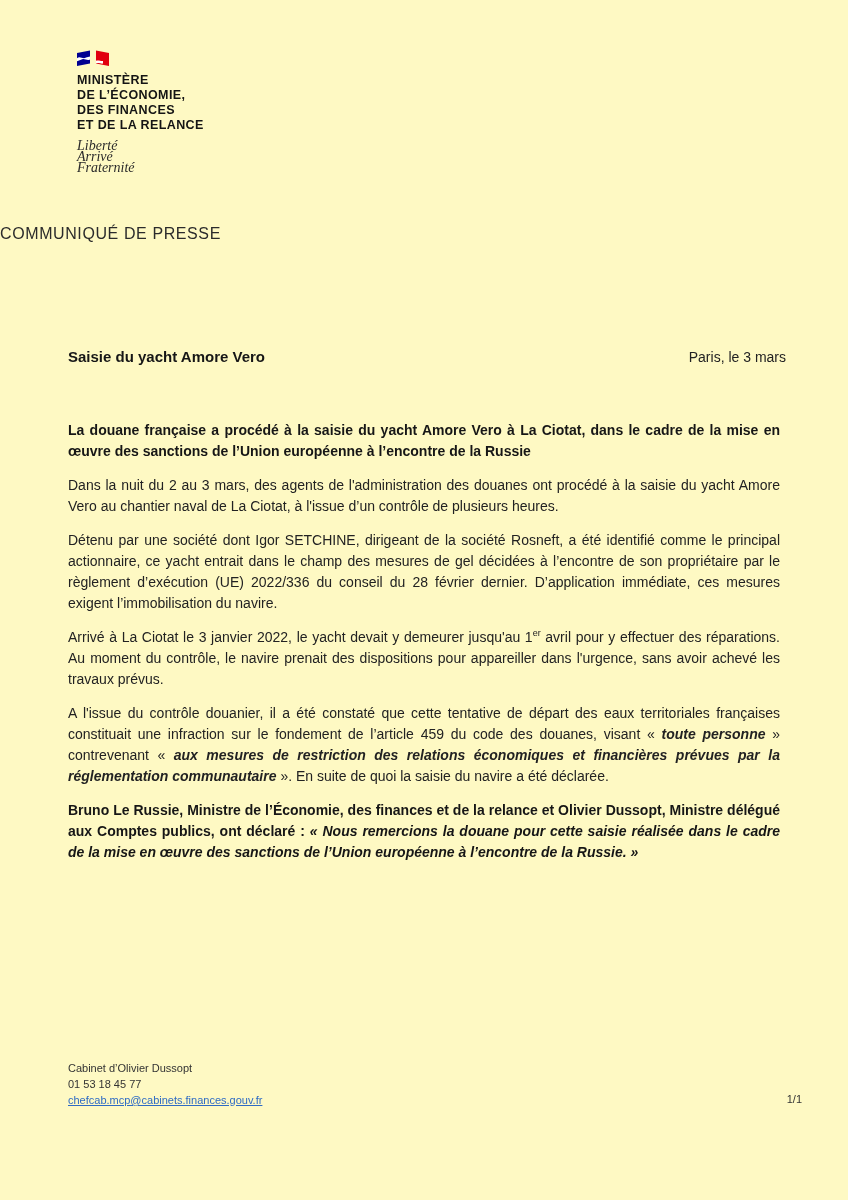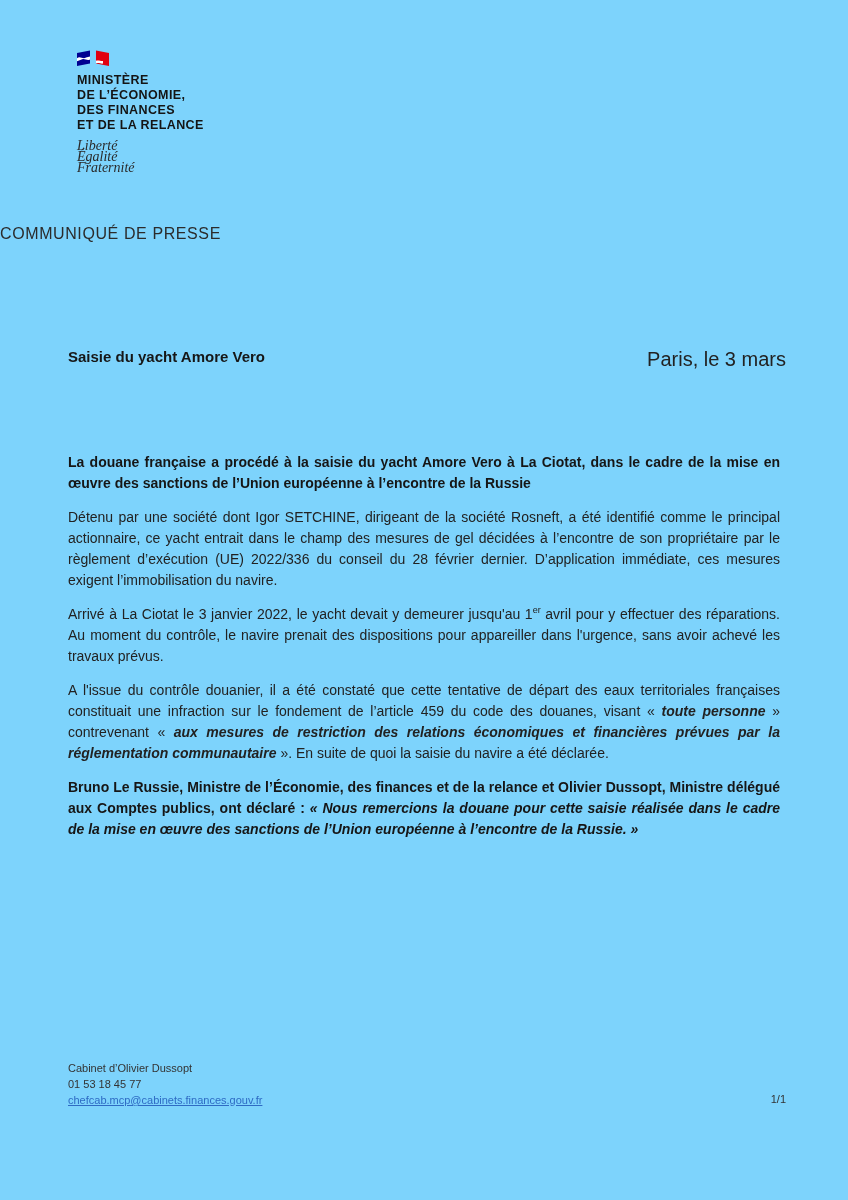--- a/index.html
+++ b/index.html
@@ -1,21 +1,21 @@
 <!DOCTYPE html>
 <html lang="fr"><head>
 <meta charset="utf-8">
 <style>
   html, body { margin: 0; padding: 0; background: #9a9a9a; }
   .page {
     position: relative;
     width: 848px;
     height: 1200px;
     margin: 0 auto;
-    background: #7dd3fc;
+    background: #fef9c3;
     font-family: "Liberation Sans", sans-serif;
     color: #1f1f1f;
     overflow: hidden;
   }
 
   
   .logo-block { position: absolute; left: 77px; top: 50px; }
   .flag { display: block; margin-bottom: 4px; }
   .ministry {
     font-weight: bold;
@@ -48,49 +48,48 @@
   }
 
   
   .headrow {
     position: absolute;
     left: 68px;
     right: 62px;
     top: 348px;
     display: flex;
     justify-content: space-between;
-    align-items: flex-start;
+    align-items: center;
   }
   .doc-title { font-size: 15px; font-weight: bold; color: #161616; }
-  .dateline  { font-size: 20px; color: #222; }
+  .dateline  { font-size: 14px; color: #222; }
 
   
   .content {
     position: absolute;
     left: 68px;
     right: 68px;
     top: 420px;
     font-size: 14px;
     line-height: 21px;
     text-align: justify;
     color: #222;
-    margin-top: 32px;
   }
   .content p { margin: 0 0 13px 0; }
   .lead { font-weight: bold; color: #161616; }
   .b    { font-weight: bold; color: #161616; }
   .i    { font-style: italic; font-weight: bold; }
   .bi   { font-weight: bold; font-style: italic; color: #161616; }
   sup   { font-size: 9px; line-height: 0; }
 
   
   .footer {
     position: absolute;
     left: 68px;
-    right: 62px;
+    right: 46px;
     top: 1060px;
     display: flex;
     justify-content: space-between;
     font-size: 11px;
     line-height: 16px;
     color: #333;
   }
   .footer-left  { text-align: left; }
   .footer-center{ align-self: flex-end; padding-bottom: 1px; }
   .footer-right { text-align: right; padding-top: 8px; }
@@ -109,35 +108,38 @@
       <path fill="#ffffff" d="M19,10.8 C21.5,9.6 24,11.6 26,11 L26,13.6 C24,14.2 21.5,12.2 19,13.4 Z"></path>
     </svg>
     <div class="ministry">
       <div>MINISTÈRE</div>
       <div>DE L’ÉCONOMIE,</div>
       <div>DES FINANCES</div>
       <div>ET DE LA RELANCE</div>
     </div>
     <div class="motto">
       <div>Liberté</div>
-      <div>Égalité</div>
+      <div>Arrivé</div>
       <div>Fraternité</div>
     </div>
   </div>
 
   <div class="kicker">COMMUNIQUÉ DE PRESSE</div>
 
   <div class="headrow">
     <span class="doc-title">Saisie du yacht Amore Vero</span>
     <span class="dateline">Paris, le 3 mars</span>
   </div>
 
   <div class="content">
     <p class="lead">La douane française a procédé à la saisie du yacht Amore Vero à La Ciotat, dans le cadre de la mise en œuvre des sanctions de l’Union européenne à l’encontre de la Russie</p>
 
+    <p>
+      <span>Dans la nuit du 2 au 3 mars, des agents de l'administration des douanes ont procédé à la saisie du yacht Amore Vero au chantier naval de La Ciotat, à l'issue d’un contrôle de plusieurs heures.</span>
+    </p>
 
     <p>
       <span>Détenu par une société dont Igor SETCHINE, dirigeant de la société Rosneft, a été identifié comme le principal actionnaire, ce yacht entrait dans le champ des mesures de gel décidées à l’encontre de son propriétaire par le règlement d’exécution (UE) 2022/336 du conseil du 28 février dernier. D’application immédiate, ces mesures exigent l’immobilisation du navire.</span>
     </p>
 
     <p>
       <span>Arrivé à La Ciotat le 3 janvier 2022, le yacht devait y demeurer jusqu'au 1</span><sup>er</sup><span> avril pour y effectuer des réparations. Au moment du contrôle, le navire prenait des dispositions pour appareiller dans l'urgence, sans avoir achevé les travaux prévus.</span>
     </p>
 
     <p>

